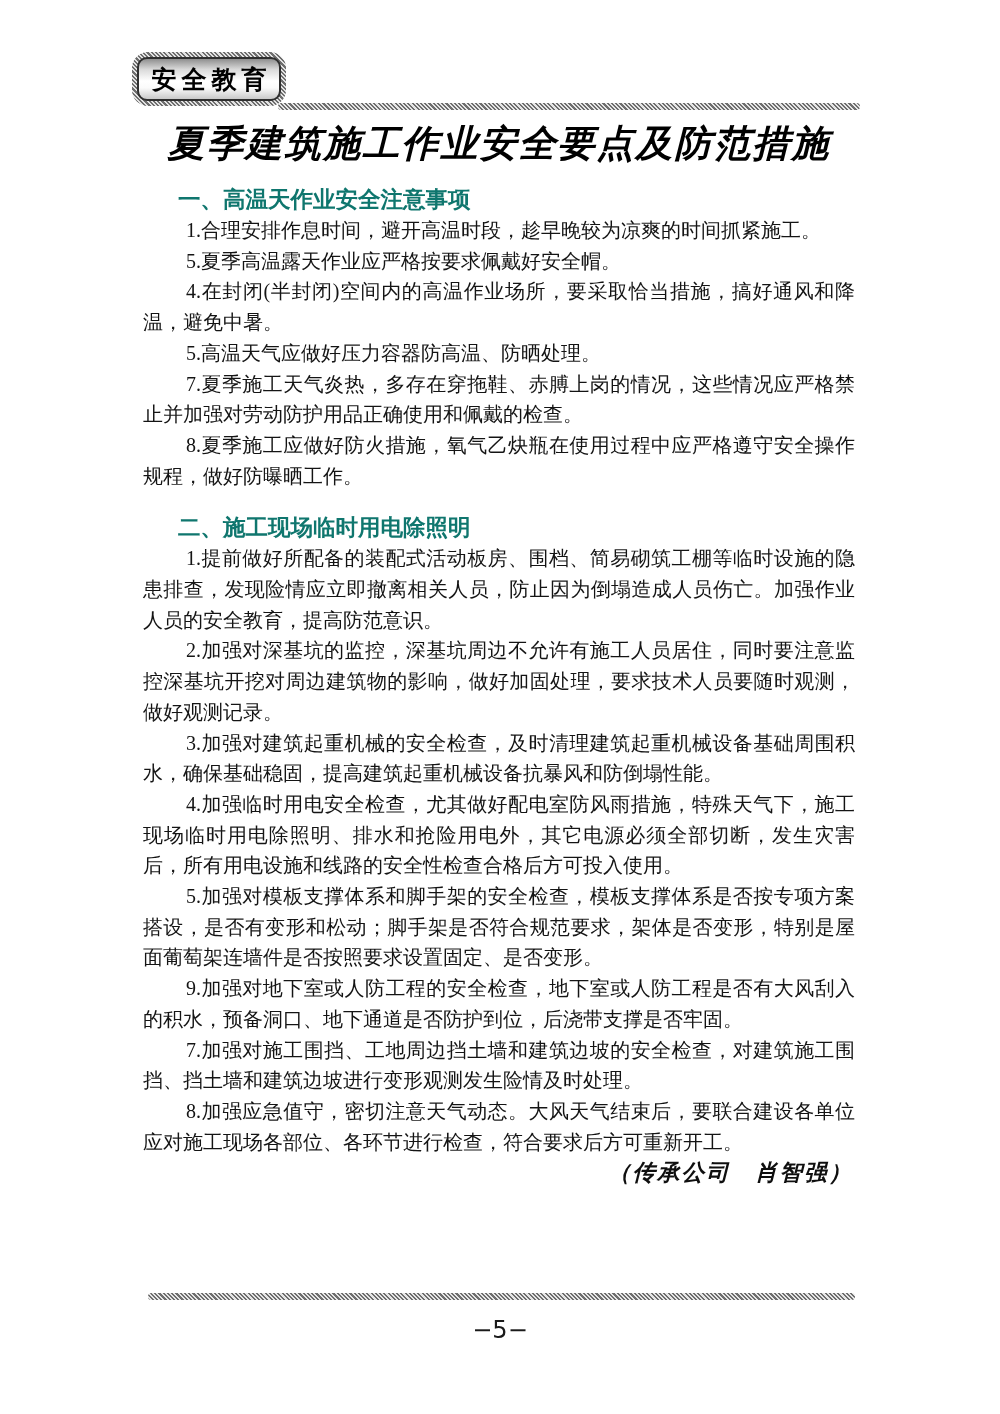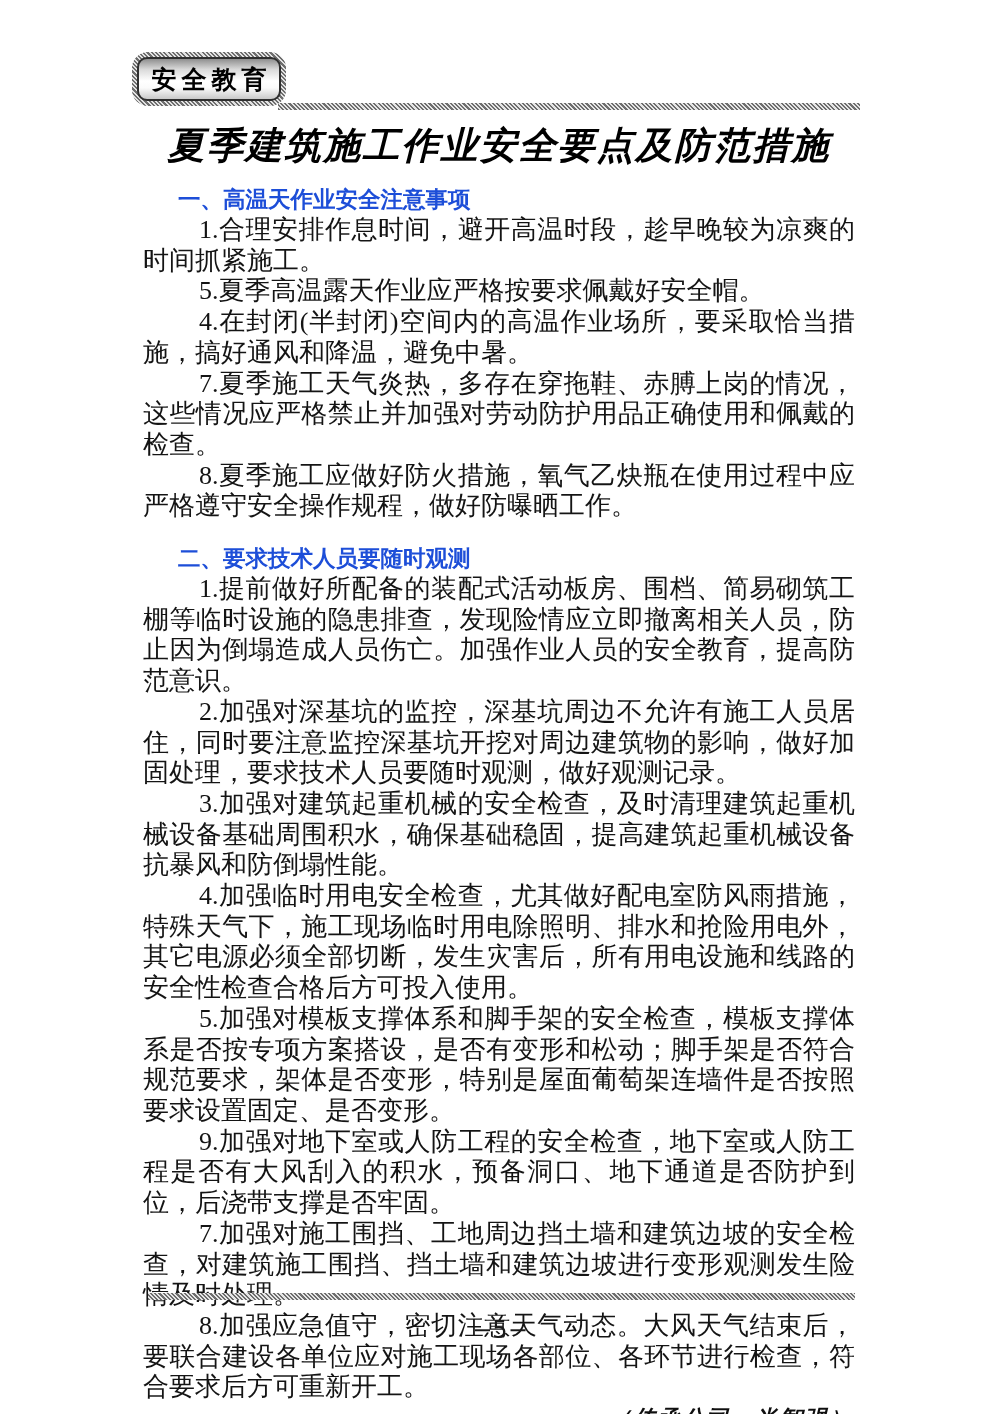--- a/index.html
+++ b/index.html
@@ -1,15 +1,15 @@
 <!DOCTYPE html>
 <html><head>
 <meta charset="utf-8">
 <style>
-  * { margin: 0; padding: 0; box-sizing: border-box; }
+  * { margin: 0; padding: 0; box-sizing: border-box; border-radius: 9px; }
   html, body { background: #ffffff; }
   body {
     width: 1000px; height: 1414px;
     font-family: "Liberation Serif", serif;
     color: #141414;
     position: relative;
     overflow: hidden;
   }
   .page {
     position: absolute; inset: 0;
@@ -39,40 +39,40 @@
     position: absolute; height: 7px;
     background: repeating-linear-gradient(45deg, #6e6e6e 0, #6e6e6e 1.5px, #e6e6e6 1.5px, #e6e6e6 3px);
   }
   .top-rule { left: 278px; top: 103px; width: 582px; }
   .bottom-rule { left: 148px; top: 1293px; width: 707px; }
   
   .content {
     position: absolute; left: 143px; top: 122px; width: 712px;
   }
   .title {
-    font-family: Liberation Sans, sans-serif;
+    font-family: Liberation Mono, monospace;
     font-style: italic;
     font-weight: 700;
     font-size: 37px; line-height: 48px;
     letter-spacing: 2px;
     text-align: center;
     color: #000;
     margin-bottom: 14px;
     white-space: nowrap;
   }
   h2.heading {
     font-family: "Liberation Sans", sans-serif;
     font-weight: 700;
     font-size: 22.5px; line-height: 31px;
-    color: #1d4ed8;
+    color: #0f766e;
     padding-left: 35px;
   }
   section.sec2 h2.heading { margin-top: 21px; }
   p.para {
-    font-size: 26px;
+    font-size: 20px;
     line-height: 30.7px;
     text-align: justify;
     text-indent: 2.15em;
     color: #141414;
   }
   p.attribution {
     font-family: "DejaVu Serif", serif;
     font-style: italic;
     font-weight: 600;
     font-size: 22.5px; line-height: 31px;
@@ -101,26 +101,27 @@
 
   <div class="content">
 
     <h1 class="title">夏季建筑施工作业安全要点及防范措施</h1>
 
     <section>
       <h2 class="heading">一、高温天作业安全注意事项</h2>
       <p class="para">1.合理安排作息时间，避开高温时段，趁早晚较为凉爽的时间抓紧施工。</p>
       <p class="para">5.夏季高温露天作业应严格按要求佩戴好安全帽。</p>
       <p class="para">4.在封闭(半封闭)空间内的高温作业场所，要采取恰当措施，搞好通风和降温，避免中暑。</p>
+      <p class="para">5.高温天气应做好压力容器防高温、防晒处理。</p>
       <p class="para">7.夏季施工天气炎热，多存在穿拖鞋、赤膊上岗的情况，这些情况应严格禁止并加强对劳动防护用品正确使用和佩戴的检查。</p>
       <p class="para">8.夏季施工应做好防火措施，氧气乙炔瓶在使用过程中应严格遵守安全操作规程，做好防曝晒工作。</p>
     </section>
 
     <section class="sec2">
-      <h2 class="heading">二、要求技术人员要随时观测</h2>
+      <h2 class="heading">二、施工现场临时用电除照明</h2>
       <p class="para">1.提前做好所配备的装配式活动板房、围档、简易砌筑工棚等临时设施的隐患排查，发现险情应立即撤离相关人员，防止因为倒塌造成人员伤亡。加强作业人员的安全教育，提高防范意识。</p>
       <p class="para">2.加强对深基坑的监控，深基坑周边不允许有施工人员居住，同时要注意监控深基坑开挖对周边建筑物的影响，做好加固处理，要求技术人员要随时观测，做好观测记录。</p>
       <p class="para">3.加强对建筑起重机械的安全检查，及时清理建筑起重机械设备基础周围积水，确保基础稳固，提高建筑起重机械设备抗暴风和防倒塌性能。</p>
       <p class="para">4.加强临时用电安全检查，尤其做好配电室防风雨措施，特殊天气下，施工现场临时用电除照明、排水和抢险用电外，其它电源必须全部切断，发生灾害后，所有用电设施和线路的安全性检查合格后方可投入使用。</p>
       <p class="para">5.加强对模板支撑体系和脚手架的安全检查，模板支撑体系是否按专项方案搭设，是否有变形和松动；脚手架是否符合规范要求，架体是否变形，特别是屋面葡萄架连墙件是否按照要求设置固定、是否变形。</p>
       <p class="para">9.加强对地下室或人防工程的安全检查，地下室或人防工程是否有大风刮入的积水，预备洞口、地下通道是否防护到位，后浇带支撑是否牢固。</p>
       <p class="para">7.加强对施工围挡、工地周边挡土墙和建筑边坡的安全检查，对建筑施工围挡、挡土墙和建筑边坡进行变形观测发生险情及时处理。</p>
       <p class="para">8.加强应急值守，密切注意天气动态。大风天气结束后，要联合建设各单位应对施工现场各部位、各环节进行检查，符合要求后方可重新开工。</p>
     </section>
 

